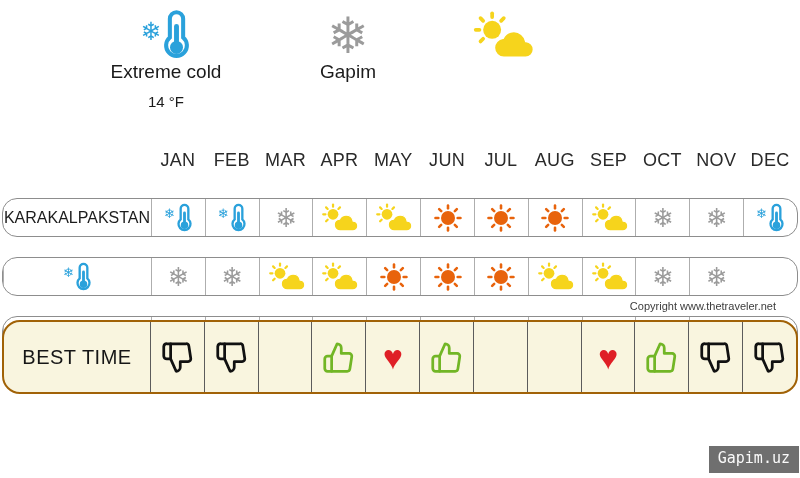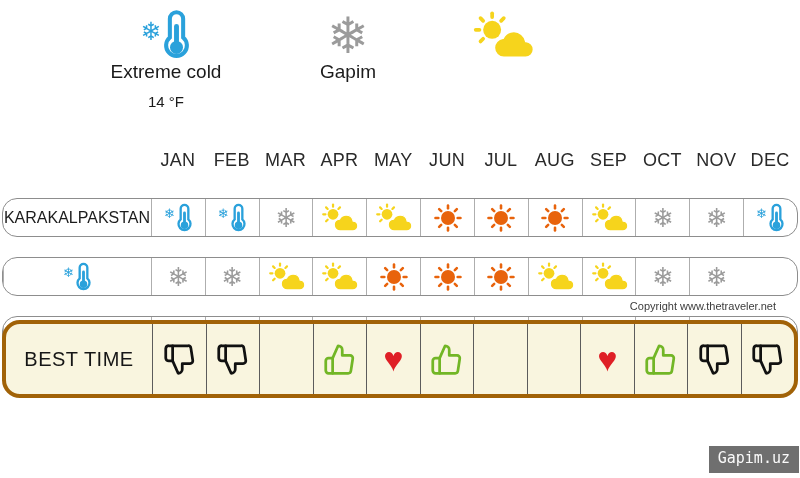--- a/index.html
+++ b/index.html
@@ -29,21 +29,21 @@
   .wrow{height:37px;margin-bottom:2px;border:1px solid #8d8d8d;border-radius:15px;background:#fff;
         display:grid;grid-template-columns:148px repeat(12,1fr);overflow:hidden;margin-top:20px;}
   .wcell{display:flex;align-items:center;justify-content:center;border-left:1px solid #aeaeae;height:100%;}
   .wlabel{border-left:none;font-size:16px;color:#1c1c1c;}
 
   
   .copyright{position:absolute;top:300px;right:24px;font-size:11px;color:#3c3c3c;}
 
   
   .besttime{position:absolute;top:320px;left:2px;right:2px;height:70px;background:var(--c-cream);
-            border:4px solid #a16207;border-radius:18px;display:grid;
+            border:2px solid #a16207;border-radius:18px;display:grid;
             grid-template-columns:146px repeat(12,1fr);overflow:hidden;}
   .bcell{display:flex;align-items:center;justify-content:center;border-left:1px solid #5c5c5c;height:100%;}
   .blabel{border-left:none;font-size:20px;color:#161616;letter-spacing:.5px;}
 
   
   .watermark{position:absolute;top:446px;right:1px;background:var(--c-wm);color:#fafafa;
              font-family:"DejaVu Sans Mono",monospace;font-size:15px;padding:3px 9px 6px;}
 
   
   .flake{line-height:1;display:inline-block;}

